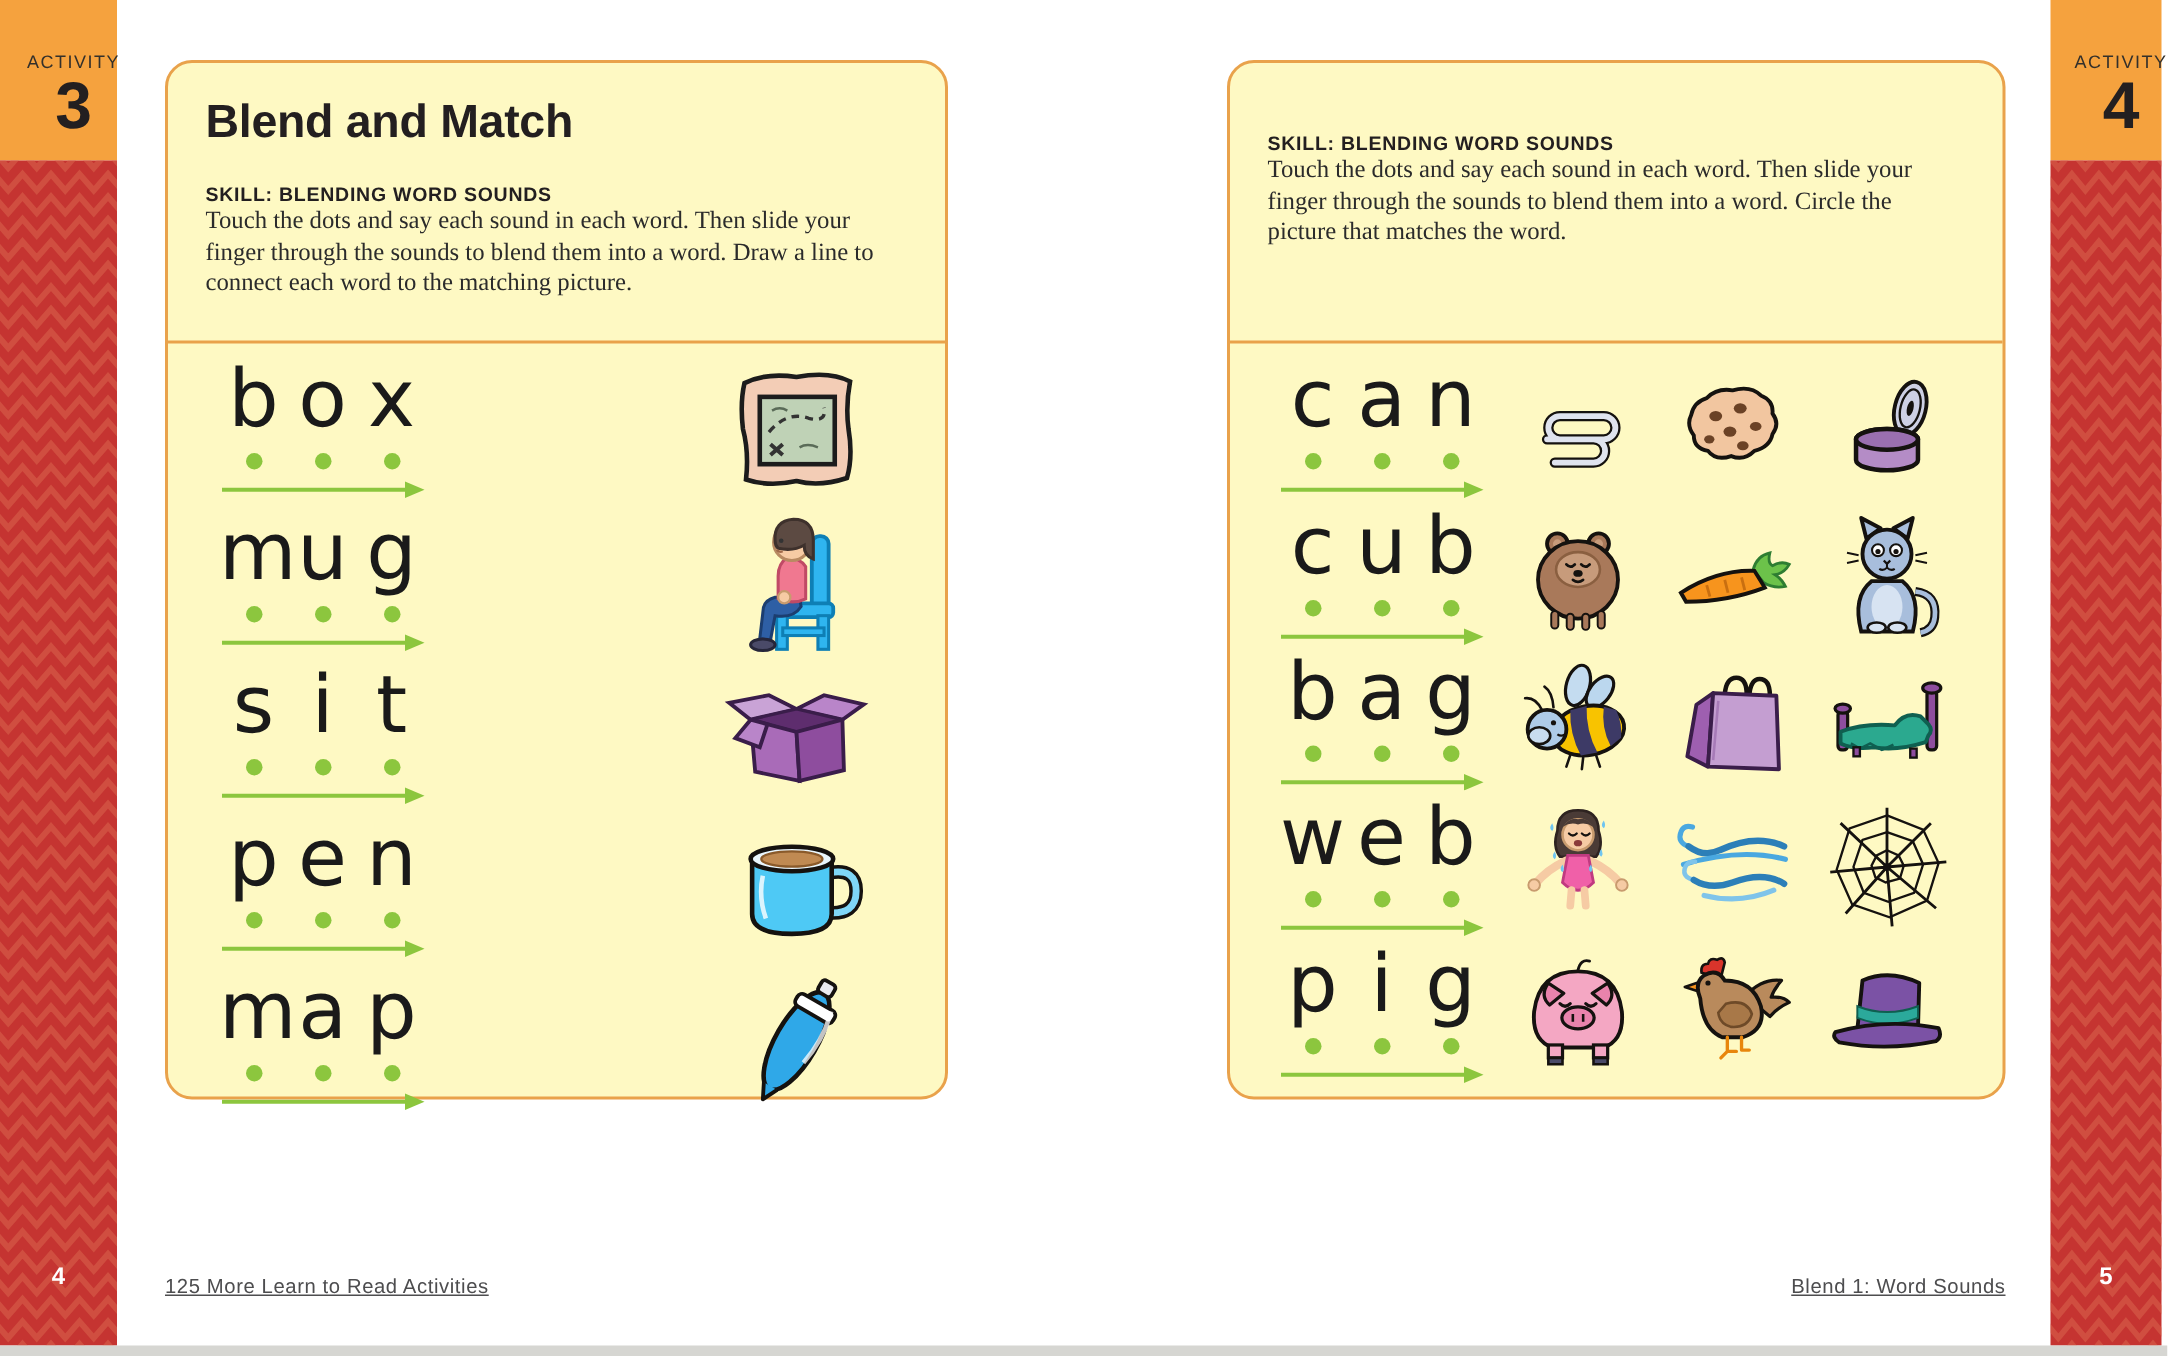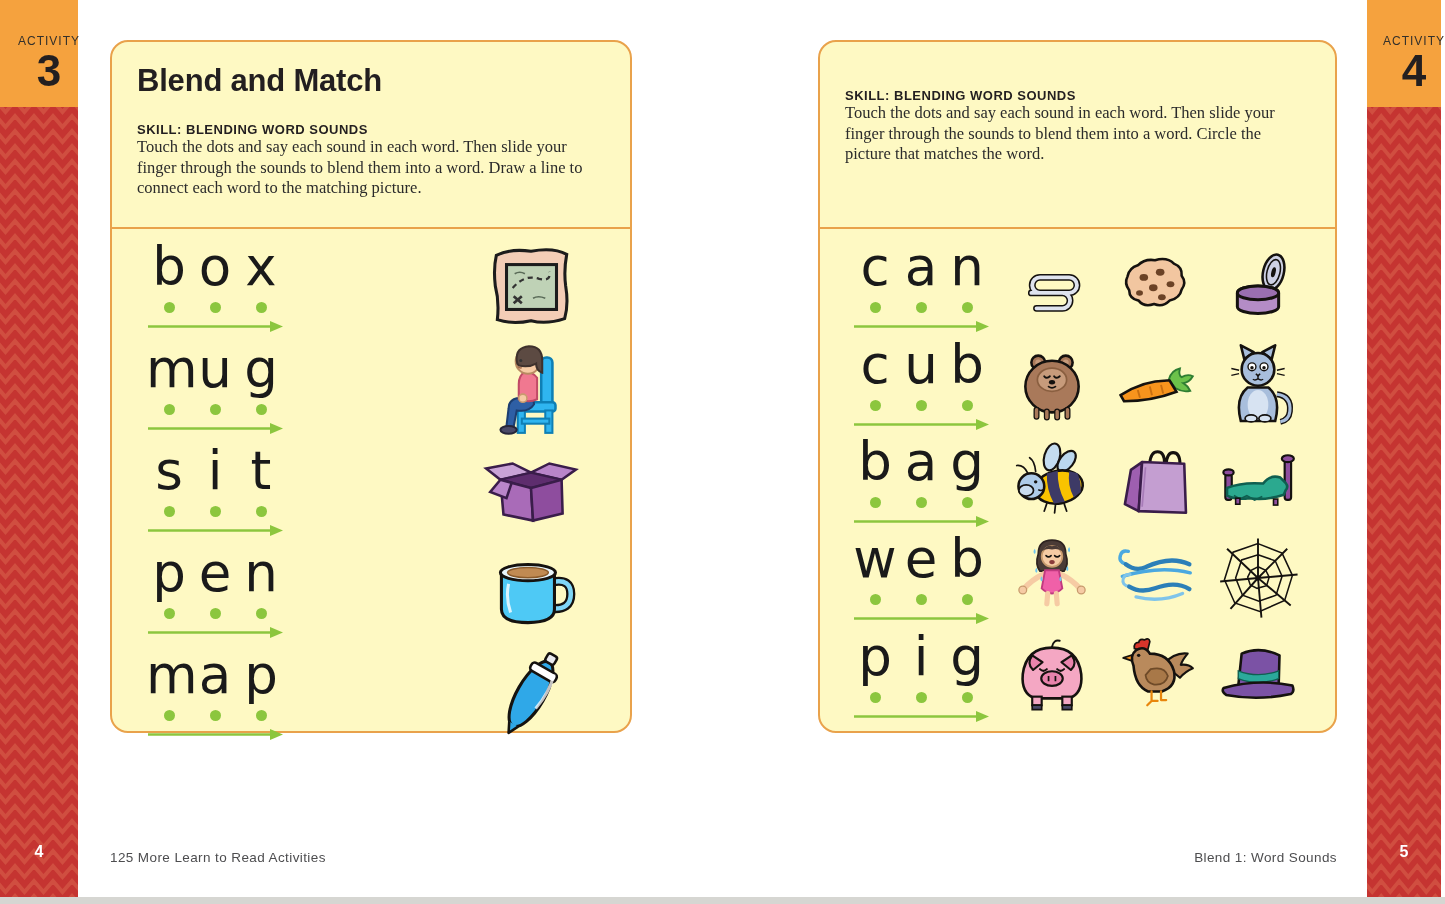--- a/index.html
+++ b/index.html
@@ -57,21 +57,21 @@
   .dot-cell{width:46px;display:flex;justify-content:center;}
   .dot{width:11px;height:11px;border-radius:50%;background:#8CC63E;}
   .arrow{margin-top:5px;height:14px;line-height:0;}
   .pics{display:flex;align-items:center;}
   .card-right .pics{gap:17px;}
   .pic{display:flex;align-items:center;justify-content:center;}
   .card-left .pic{width:102px;height:102px;}
   .card-right .pic{width:86px;height:92px;}
   .pic svg{width:100%;height:100%;}
   
-  .footer{position:absolute;top:850px;font-size:13.5px;color:#4D4D4F;letter-spacing:0.4px;}
+  .footer{position:absolute;top:850px;font-size:13.5px;color:#4D4D4F;letter-spacing:0.4px;text-decoration:underline;}
   .footer-left{left:110px;}
   .footer-right{right:108px;}
   .bottom-band{position:absolute;left:0;right:0;bottom:0;height:7px;background:#D6D6D2;}
 </style>
 </head>
 <body>
 
 <div class="strip strip-left">
   <div class="tab">
     <div class="tab-label">ACTIVITY</div>

